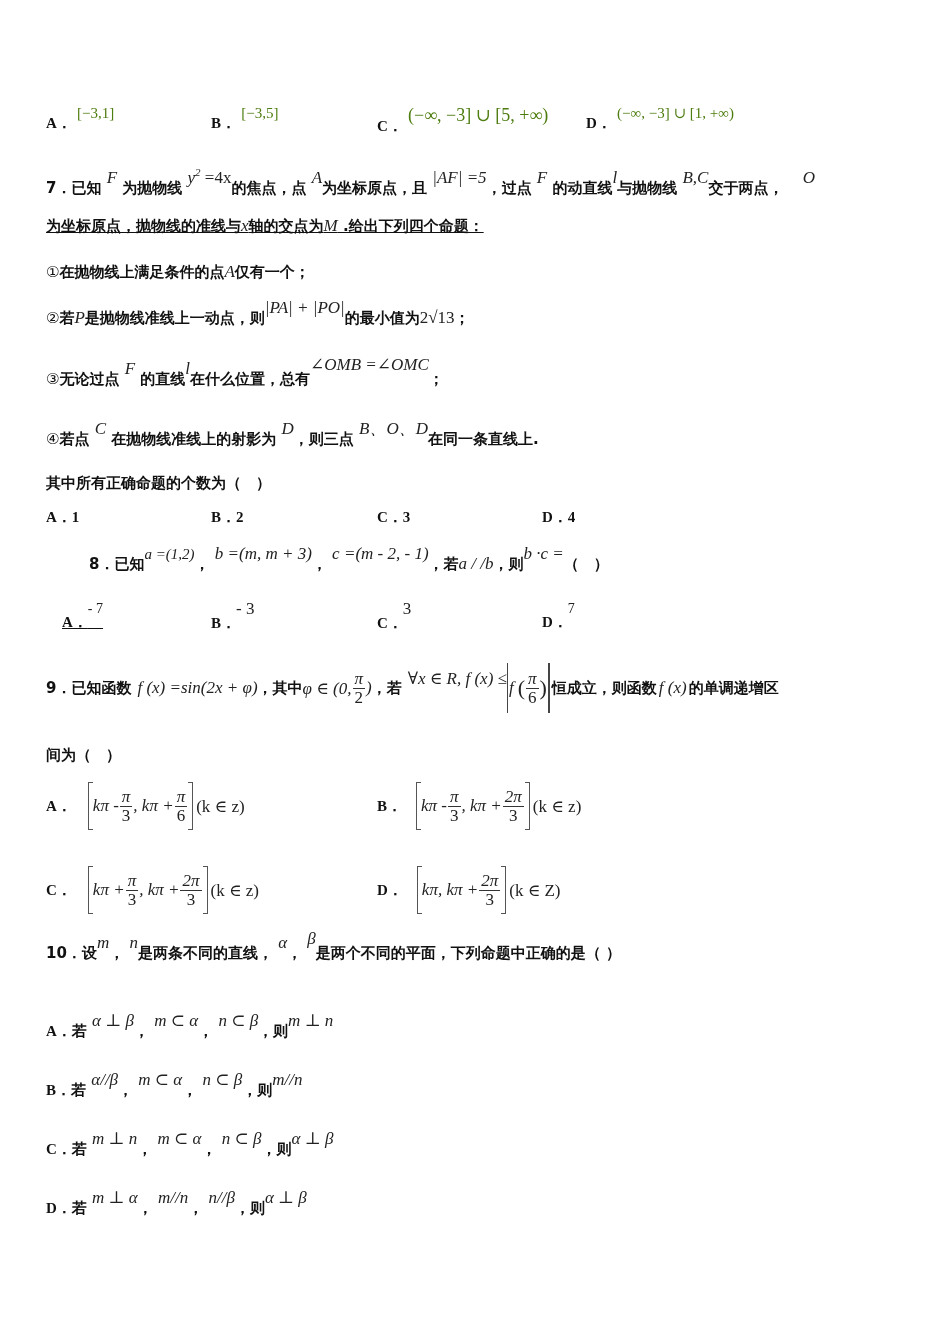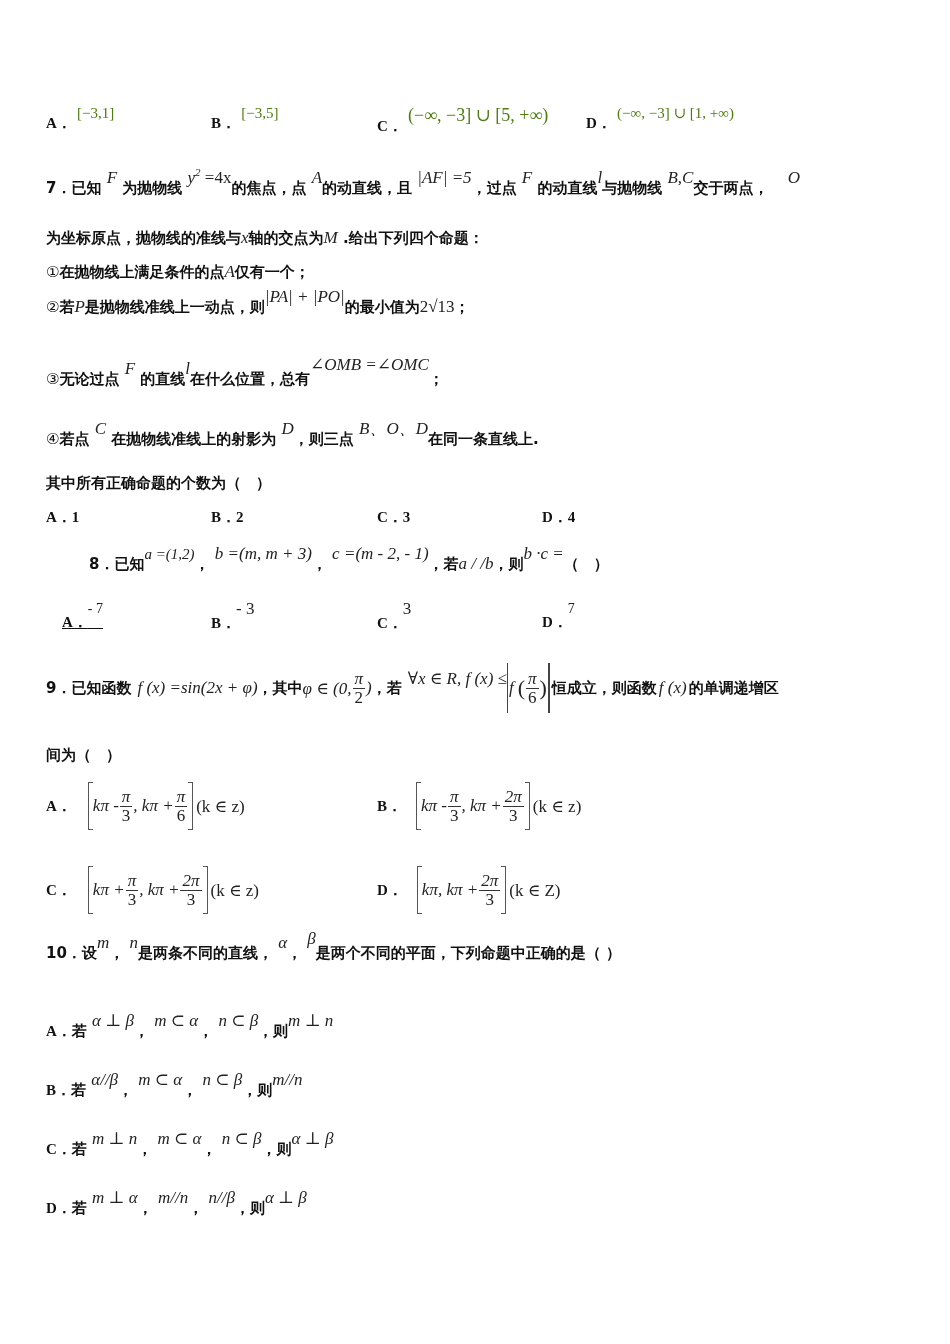--- a/index.html
+++ b/index.html
@@ -41,37 +41,37 @@
     <span class="lbl">D．</span>
     <span class="mu sup gray" style="font-size:15px;">(−∞, −3] ∪ [1, +∞)</span>
   </div>
 </div>
 
 <div class="line" style="top:176px;">
   <span>7．</span><span>已知</span>
   <span class="m sup">F</span>
   <span>为抛物线</span>
   <span class="m sup"><span>y</span><sup style="font-size:11px;">2</sup><span class="mu"> =4x</span></span><span>的焦点，点</span>
-  <span class="m sup">A</span><span>的动直线，且</span>
+  <span class="m sup">A</span><span>为坐标原点，且</span>
   <span class="m sup">|AF| =5</span><span>，过点</span>
   <span class="m sup">F</span>
   <span>的动直线</span><span class="m sup">l</span><span>与抛物线</span>
   <span class="m sup">B,C</span><span>交于两点，</span>
   <span class="m sup" style="margin-left:14px;">O</span>
 </div>
 
-<div class="line" style="top:228px;">
+<div class="line" style="top:216px;text-decoration:underline;">
   <span>为坐标原点，抛物线的准线与</span><span class="m">x</span><span>轴的交点为</span><span class="m">M</span><span> .给出下列四个命题：</span>
 </div>
 
 <div class="line" style="top:262px;">
   <span style="font-weight:normal;">①</span><span>在抛物线上满足条件的点</span><span class="m">A</span><span>仅有一个；</span>
 </div>
 
-<div class="line" style="top:297px;">
+<div class="line" style="top:308px;">
   <span style="font-weight:normal;">②</span><span>若</span><span class="m">P</span><span>是抛物线准线上一动点，则</span><span class="m sup">|PA| + |PO|</span><span>的最小值为</span><span class="mu">2√13</span><span>；</span>
 </div>
 
 <div class="line" style="top:368px;">
   <span style="font-weight:normal;">③</span><span>无论过点</span>
   <span class="m sup">F</span>
   <span>的直线</span><span class="m sup">l</span><span>在什么位置，总有</span><span class="m sup2">∠OMB =∠OMC</span><span>；</span>
 </div>
 
 <div class="line" style="top:427px;">

